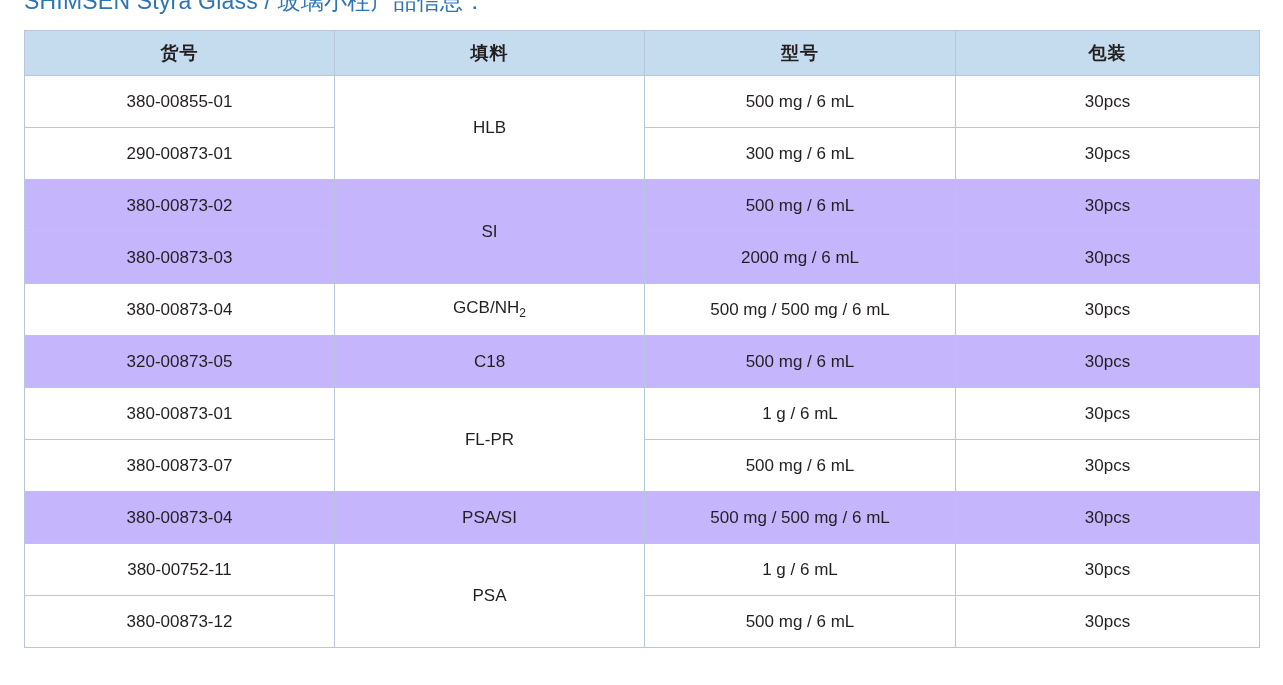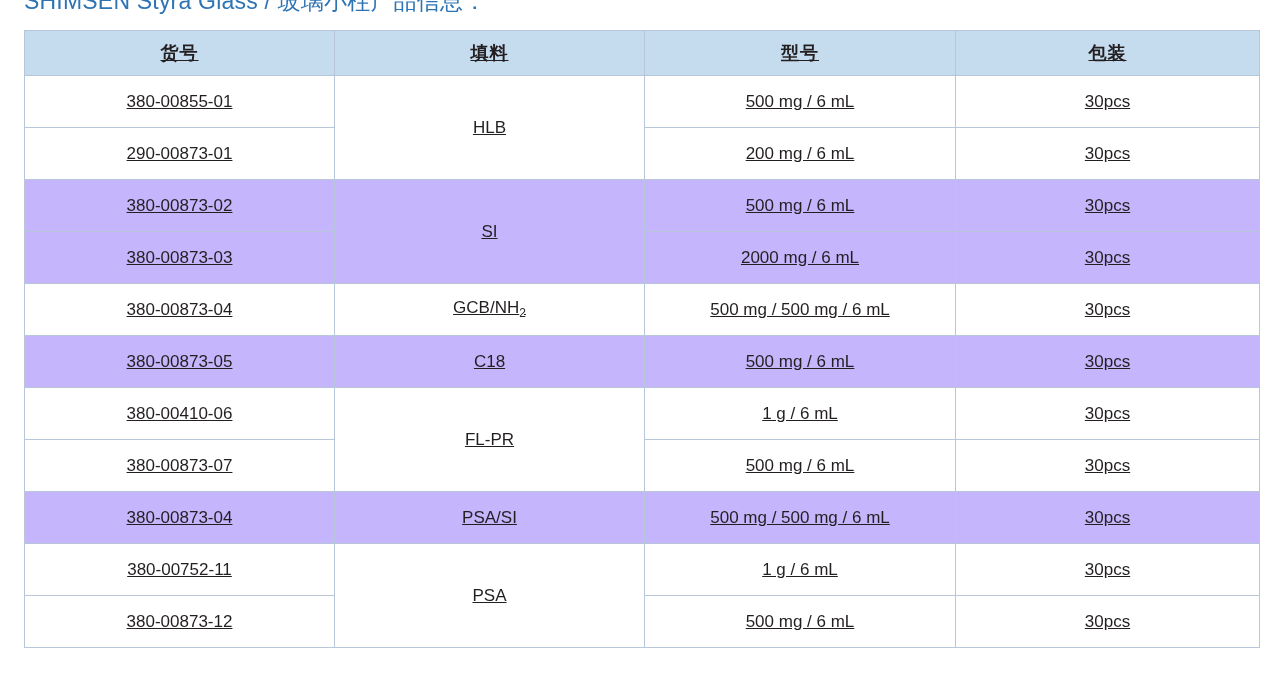--- a/index.html
+++ b/index.html
@@ -44,21 +44,20 @@
   table.spec col.c1 { width: 310px; }
   table.spec col.c2 { width: 310px; }
   table.spec col.c3 { width: 311px; }
   table.spec col.c4 { width: 304px; }
   table.spec th, table.spec td {
     border: 1px solid #b7c7d9;
     text-align: center;
     vertical-align: middle;
     padding: 0;
     color: #231f20;
-    text-decoration: underline;
   }
   table.spec thead th {
     background: #c5dbee;
     height: 44px;
     font-weight: bold;
     font-size: 18px;
     letter-spacing: 1px;
   }
   table.spec tbody td {
     height: 51px;
@@ -103,48 +102,48 @@
       </thead>
       <tbody id="table-body">
           <tr class="plain">
             <td>380-00855-01</td>
             <td class="merge" rowspan="2">HLB</td>
             <td>500 mg / 6 mL</td>
             <td>30pcs</td>
           </tr>
           <tr class="plain">
             <td>290-00873-01</td>
-            <td>200 mg / 6 mL</td>
+            <td>300 mg / 6 mL</td>
             <td>30pcs</td>
           </tr>
           <tr class="shade">
             <td>380-00873-02</td>
             <td class="merge" rowspan="2">SI</td>
             <td>500 mg / 6 mL</td>
             <td>30pcs</td>
           </tr>
           <tr class="shade">
             <td>380-00873-03</td>
             <td>2000 mg / 6 mL</td>
             <td>30pcs</td>
           </tr>
           <tr class="plain">
             <td>380-00873-04</td>
             <td class="merge">GCB/NH<span class="sub">2</span></td>
             <td>500 mg / 500 mg / 6 mL</td>
             <td>30pcs</td>
           </tr>
           <tr class="shade">
-            <td>380-00873-05</td>
+            <td>320-00873-05</td>
             <td class="merge">C18</td>
             <td>500 mg / 6 mL</td>
             <td>30pcs</td>
           </tr>
           <tr class="plain">
-            <td>380-00410-06</td>
+            <td>380-00873-01</td>
             <td class="merge" rowspan="2">FL-PR</td>
             <td>1 g / 6 mL</td>
             <td>30pcs</td>
           </tr>
           <tr class="plain">
             <td>380-00873-07</td>
             <td>500 mg / 6 mL</td>
             <td>30pcs</td>
           </tr>
           <tr class="shade">

